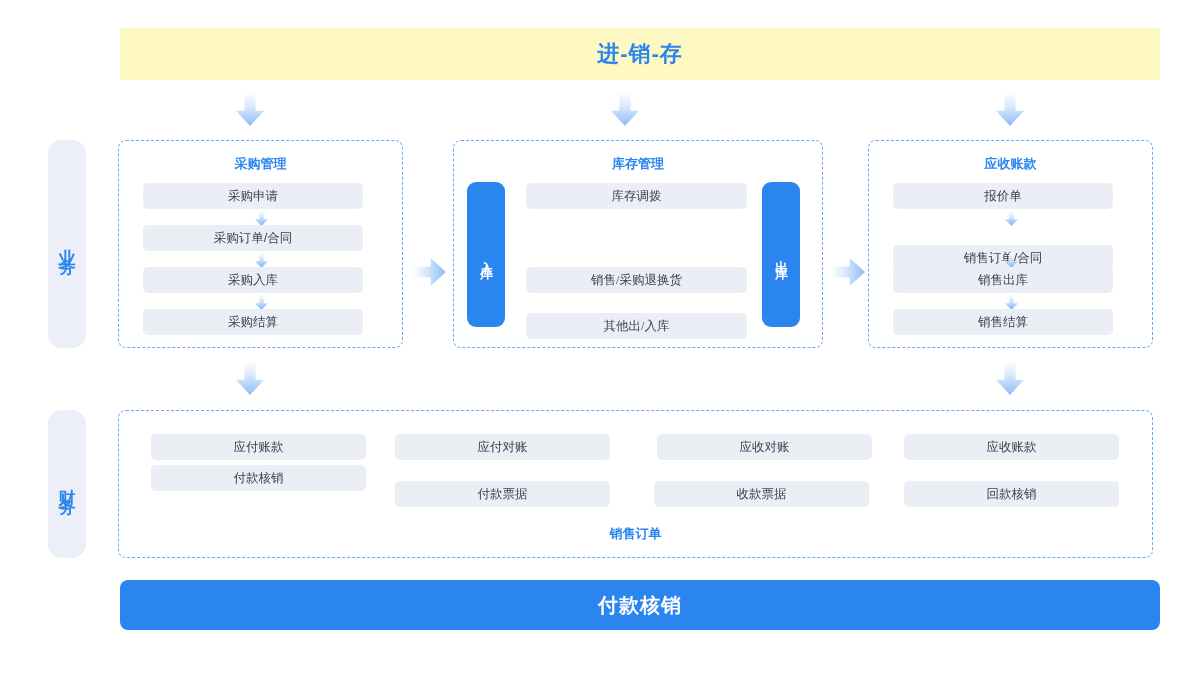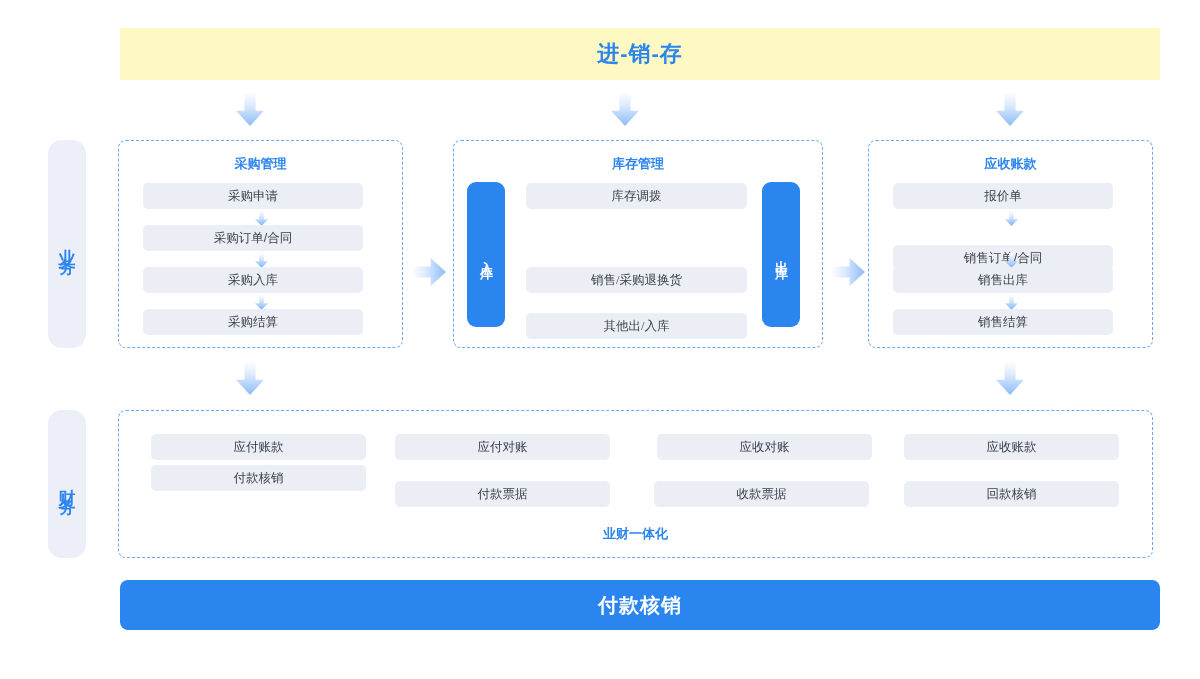--- a/index.html
+++ b/index.html
@@ -179,20 +179,20 @@
     <div class="chip fin-chip" style="left:32px;  top:23px;">应付账款</div>
     <div class="chip fin-chip" style="left:276px; top:23px;">应付对账</div>
     <div class="chip fin-chip" style="left:538px; top:23px;">应收对账</div>
     <div class="chip fin-chip" style="left:785px; top:23px;">应收账款</div>
 
     <div class="chip fin-chip" style="left:32px;  top:54px;">付款核销</div>
     <div class="chip fin-chip" style="left:276px; top:70px;">付款票据</div>
     <div class="chip fin-chip" style="left:535px; top:70px;">收款票据</div>
     <div class="chip fin-chip" style="left:785px; top:70px;">回款核销</div>
 
-    <div class="panel-title-bottom">业财一体化</div>
+    <div class="panel-title-bottom">销售订单</div>
   </div>
 
   <div class="banner-bottom">
     <span>付款核销</span>
   </div>
 
 </div>
 
 </body></html>

